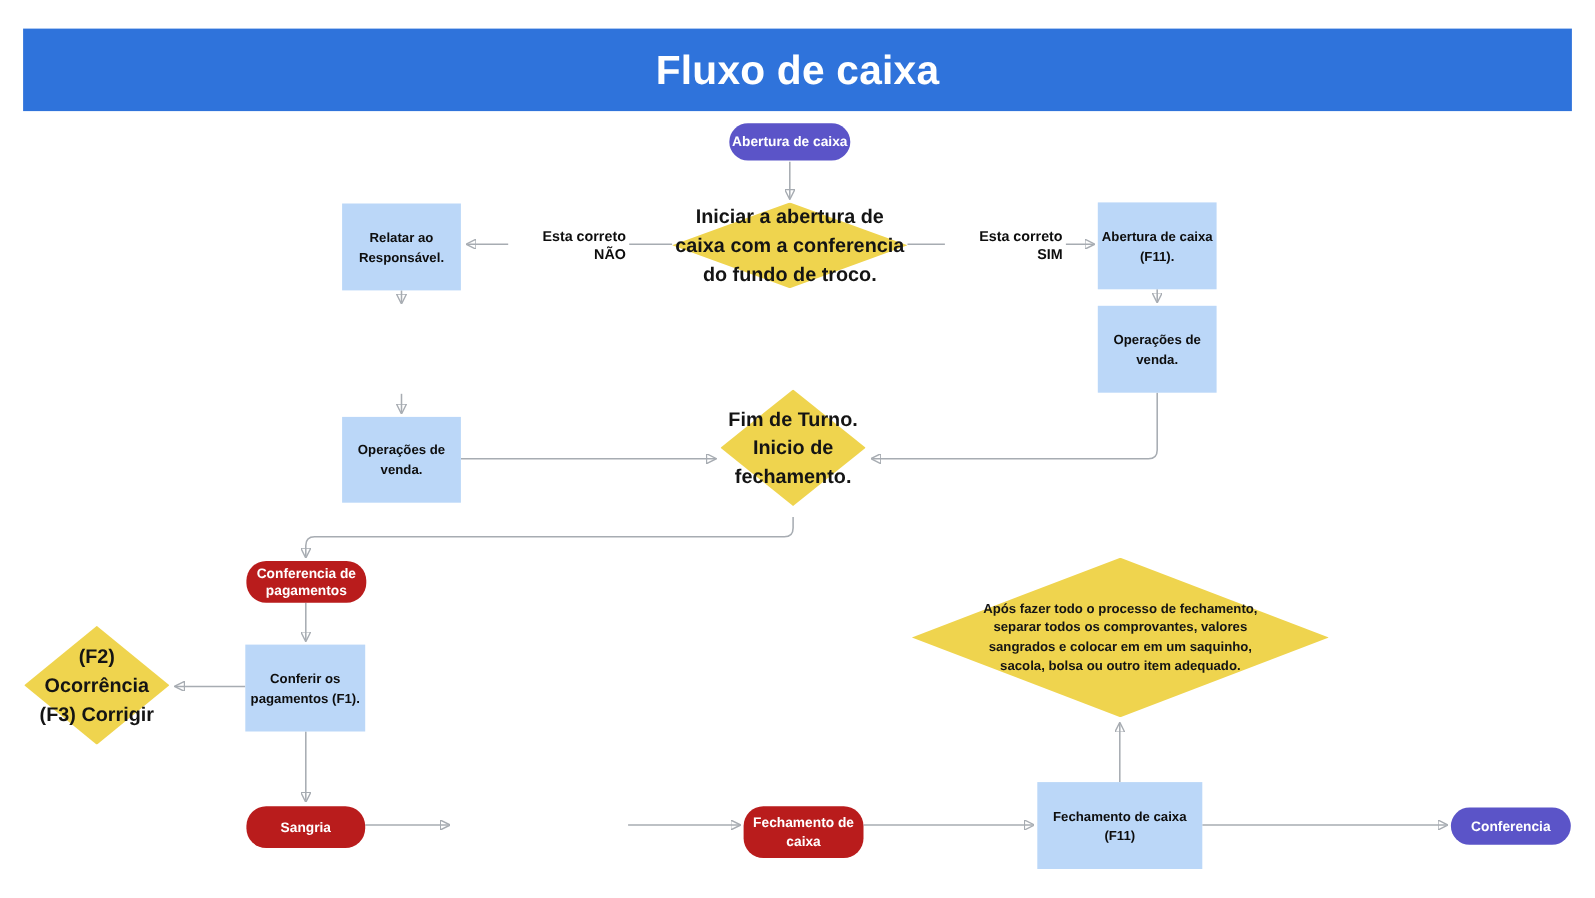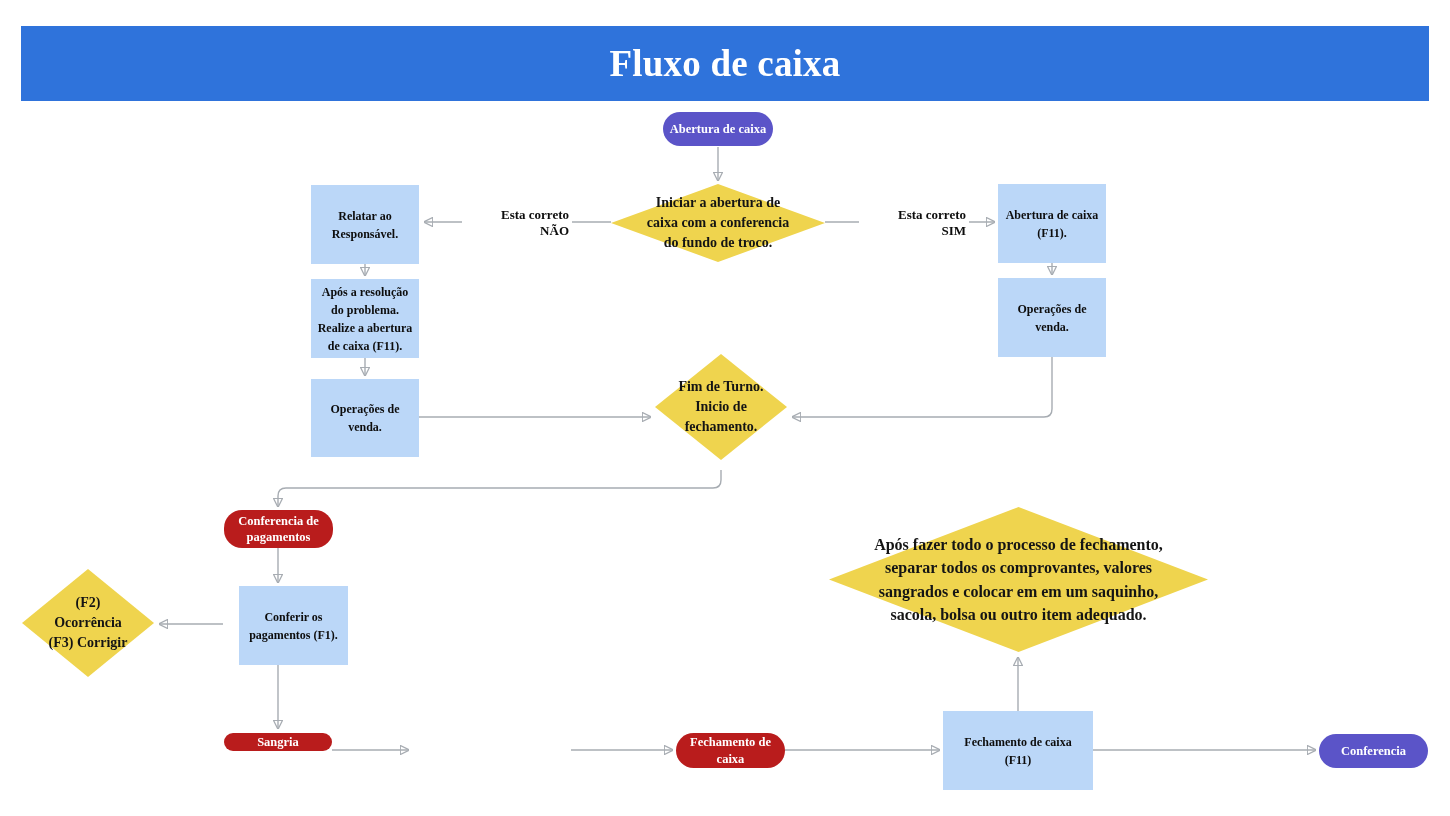--- a/index.html
+++ b/index.html
@@ -1,37 +1,37 @@
 <!DOCTYPE html>
 <html><head>
 <meta charset="utf-8">
 <style>
   html,body { margin:0; padding:0; background:#ffffff; font-family:"Liberation Sans", sans-serif; }
-  .canvas { position:relative; width:1450px; height:816px; background:#ffffff; overflow:hidden;font-family:Liberation Serif, serif; }
+  .canvas { position:relative; width:1450px; height:816px; background:#ffffff; overflow:hidden; }
 
   .hdr { position:absolute; left:21px; top:26px; width:1408px; height:75px;
          background:#2F73DB; display:flex; align-items:center; justify-content:center; }
   .hdr .title { color:#ffffff; font-size:37px; font-weight:bold; letter-spacing:0.2px; }
 
   svg.wires { position:absolute; left:0; top:0; width:1450px; height:816px; z-index:1; }
   svg.wires path { fill:none; stroke:#A7ACB2; stroke-width:1.4; }
 
   .node { position:absolute; z-index:2; display:flex; align-items:center; justify-content:center;
           text-align:center; font-weight:bold; white-space:pre-line; box-sizing:border-box; }
 
   .rect { background:#BBD7F8; color:#0d0d0d; font-size:12px; line-height:1.5; }
 
   .pill { border-radius:18px; color:#ffffff; font-size:12.5px; line-height:1.3; }
   .pill.purple { background:#5B54C8; }
   .pill.green  { background:#b91c1c; }
 
   .diamond { background:transparent; }
   .diamond .bg  { position:absolute; left:0; top:0; right:0; bottom:0; background:#EFD44E;
                   clip-path:polygon(50% 0, 100% 50%, 50% 100%, 0 50%); }
-  .diamond .lbl { position:relative; z-index:1; width:100%; font-size:14px; line-height:1.45; color:#141414; }
+  .diamond .lbl { position:relative; z-index:1; width:100%; font-size:18px; line-height:1.45; color:#141414; }
 
   .lineLabel { position:absolute; z-index:3; background:#ffffff; color:#0d0d0d;
                font-weight:bold; font-size:13px; line-height:1.25; text-align:right;
                white-space:pre-line; padding:1px 3px; }
 </style>
 </head>
 <body>
 
 <div class="canvas">
 
@@ -75,24 +75,20 @@
 
   <div class="lineLabel" style="left:462px; top:206px; width:104px;">Esta correto
 NÃO</div>
 
   <div class="lineLabel" style="left:859px; top:206px; width:104px;">Esta correto
 SIM</div>
 
   <div class="node rect" style="left:311px; top:185px; width:108px; height:79px;">Relatar ao
 Responsável.</div>
 
-  <div class="node rect" style="left:311px; top:279px; width:108px; height:79px;">Após a resolução
-do problema.
-Realize a abertura
-de caixa (F11).</div>
 
   <div class="node rect" style="left:311px; top:379px; width:108px; height:78px;">Operações de
 venda.</div>
 
   <div class="node rect" style="left:998px; top:184px; width:108px; height:79px;">Abertura de caixa
 (F11).</div>
 
   <div class="node rect" style="left:998px; top:278px; width:108px; height:79px;">Operações de
 venda.</div>
 
@@ -106,35 +102,35 @@
   <div class="node pill green" style="left:224px; top:510px; width:109px; height:38px;">Conferencia de
 pagamentos</div>
 
   <div class="node diamond" style="left:22px; top:569px; width:132px; height:108px;">
     <div class="bg"></div>
     <div class="lbl">(F2)
 Ocorrência
 (F3) Corrigir</div>
   </div>
 
-  <div class="node rect" style="left:223px; top:586px; width:109px; height:79px;margin-left:16px;">Conferir os
+  <div class="node rect" style="left:223px; top:586px; width:109px; height:79px;">Conferir os
 pagamentos (F1).</div>
 
-  <div class="node pill green" style="left:224px; top:733px; width:108px; height:18px;">Sangria</div>
+  <div class="node pill green" style="left:224px; top:733px; width:108px; height:38px;">Sangria</div>
 
 
-  <div class="node pill green" style="left:676px; top:733px; width:109px; height:35px;">Fechamento de
+  <div class="node pill green" style="left:676px; top:733px; width:109px; height:47px;">Fechamento de
 caixa</div>
 
   <div class="node rect" style="left:943px; top:711px; width:150px; height:79px;">Fechamento de caixa
 (F11)</div>
 
   <div class="node diamond" style="left:829px; top:507px; width:379px; height:145px;">
     <div class="bg"></div>
-    <div class="lbl" style="font-size:16px;">Após fazer todo o processo de fechamento,
+    <div class="lbl" style="font-size:12px;">Após fazer todo o processo de fechamento,
 separar todos os comprovantes, valores
 sangrados e colocar em em um saquinho,
 sacola, bolsa ou outro item adequado.</div>
   </div>
 
   <div class="node pill purple" style="left:1319px; top:734px; width:109px; height:34px;">Conferencia</div>
 
 </div>
 
 </body></html>

